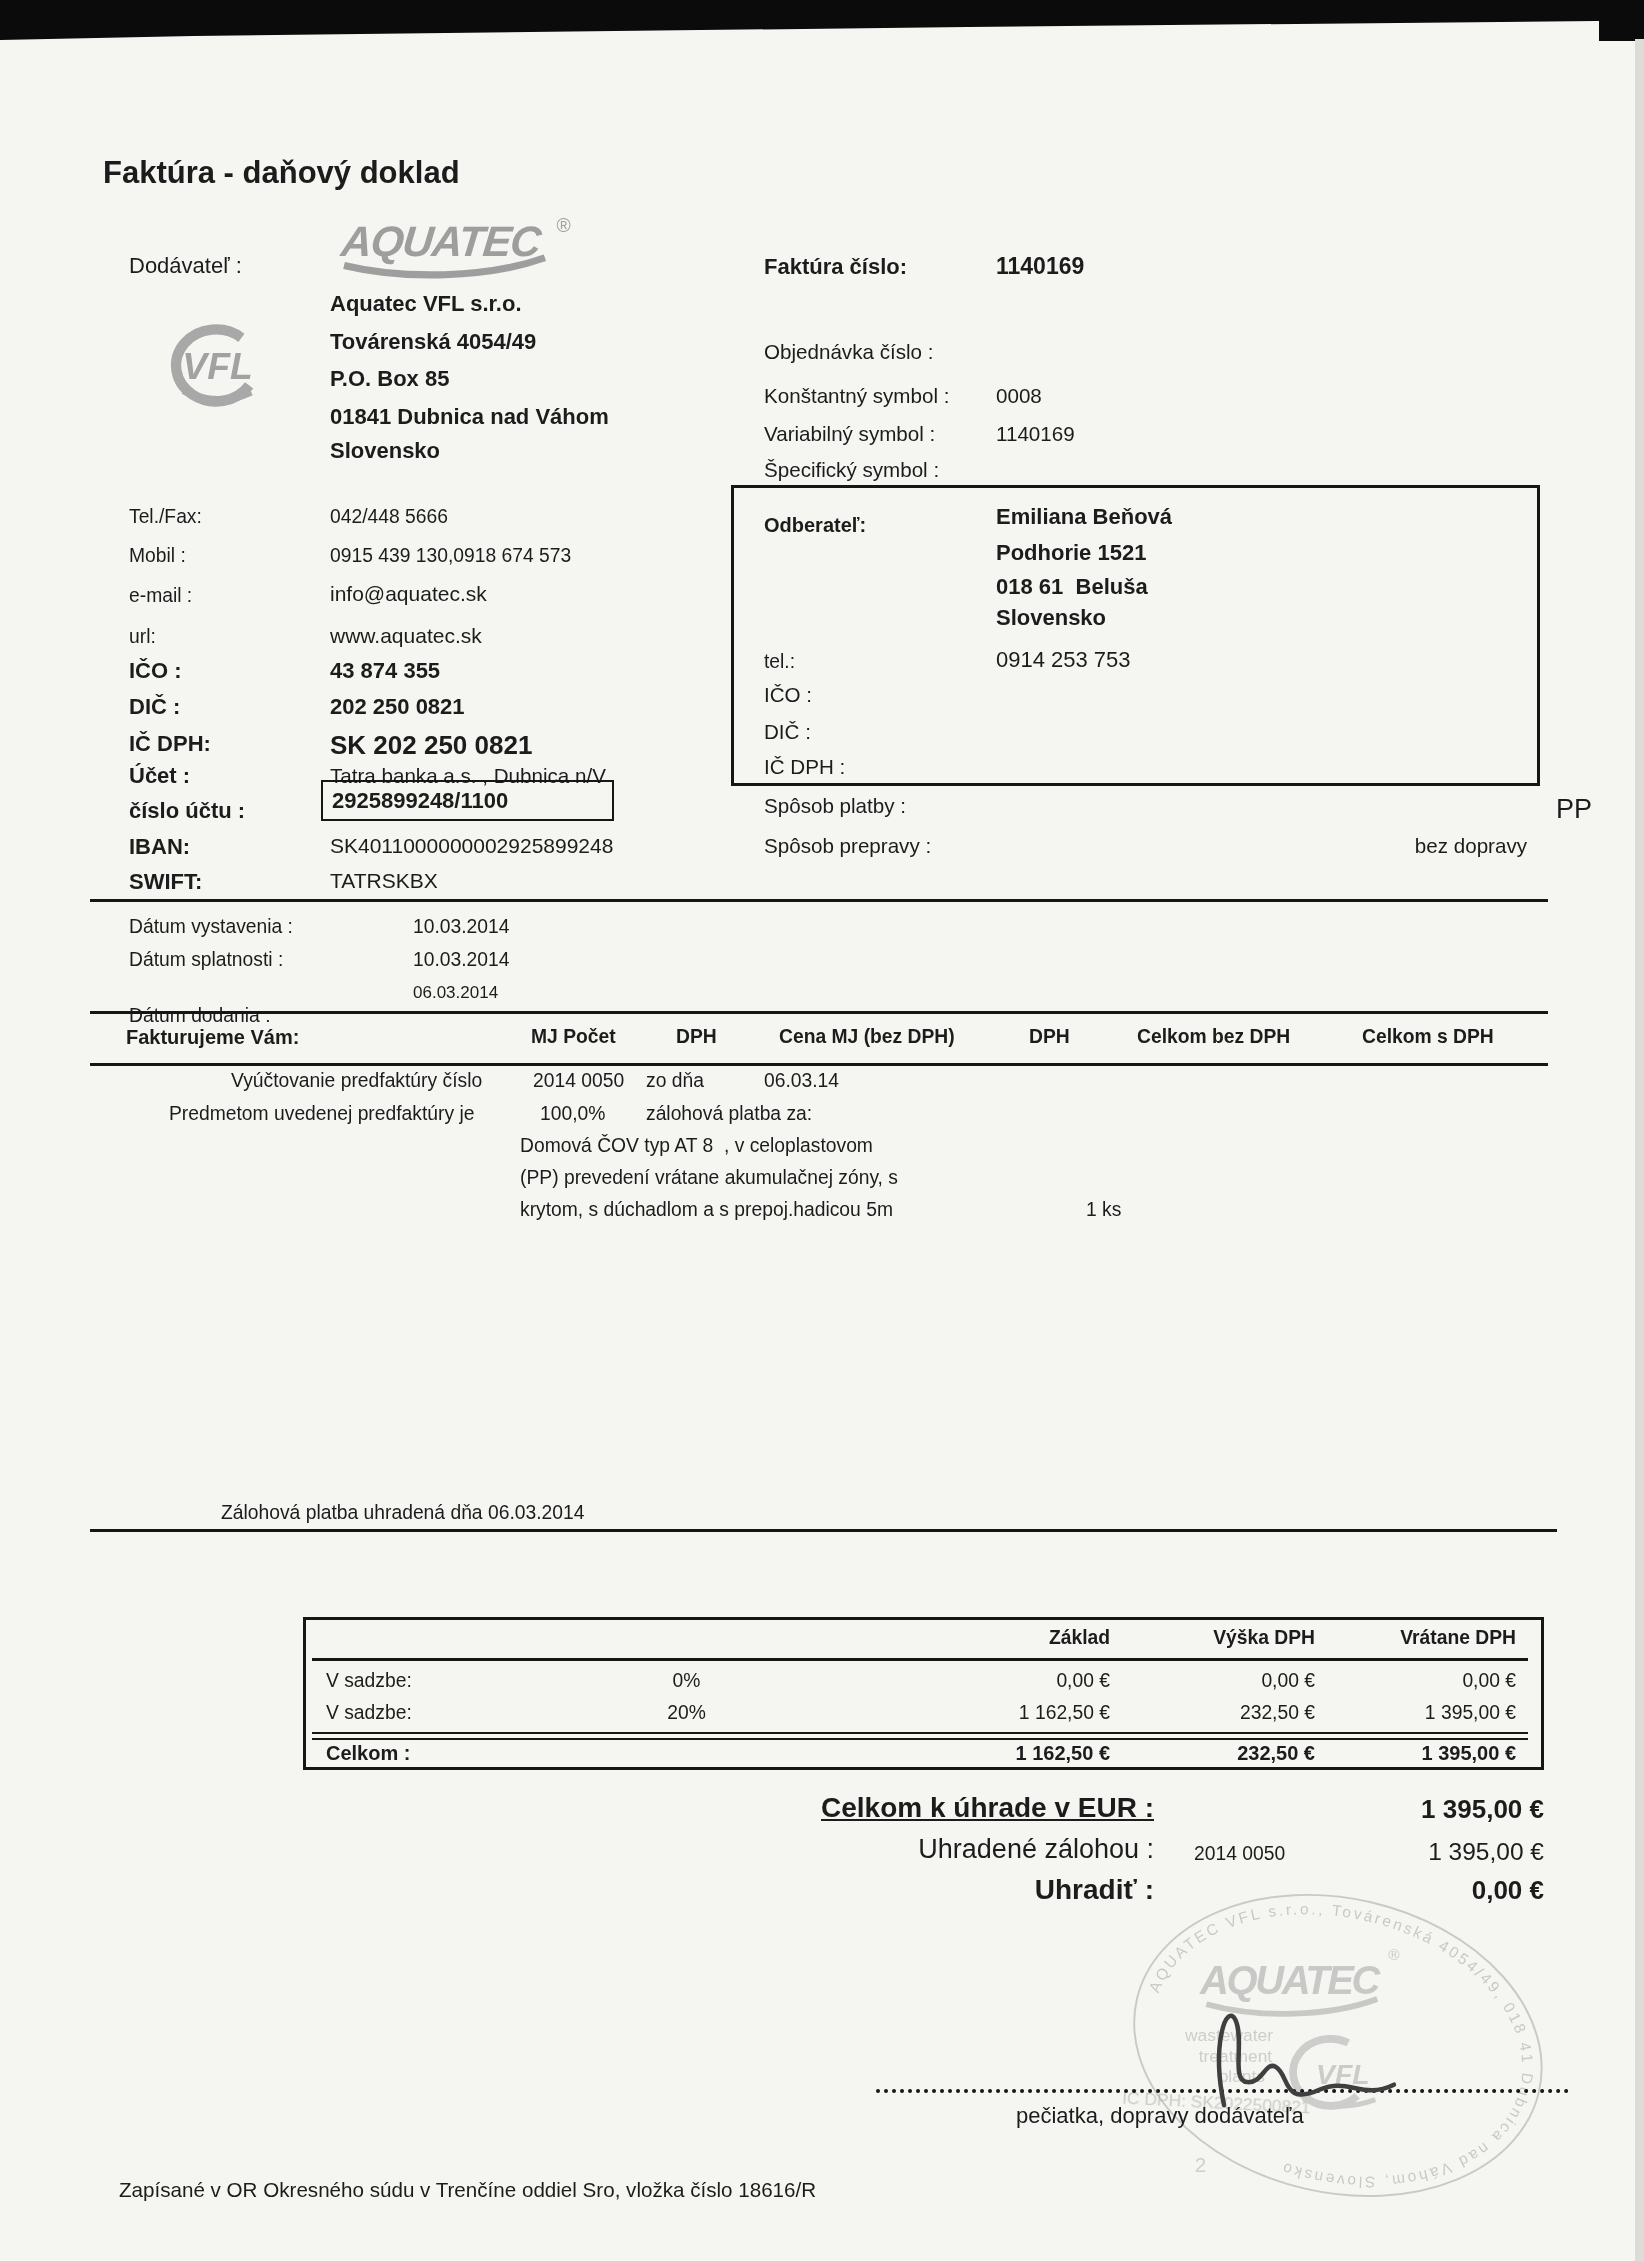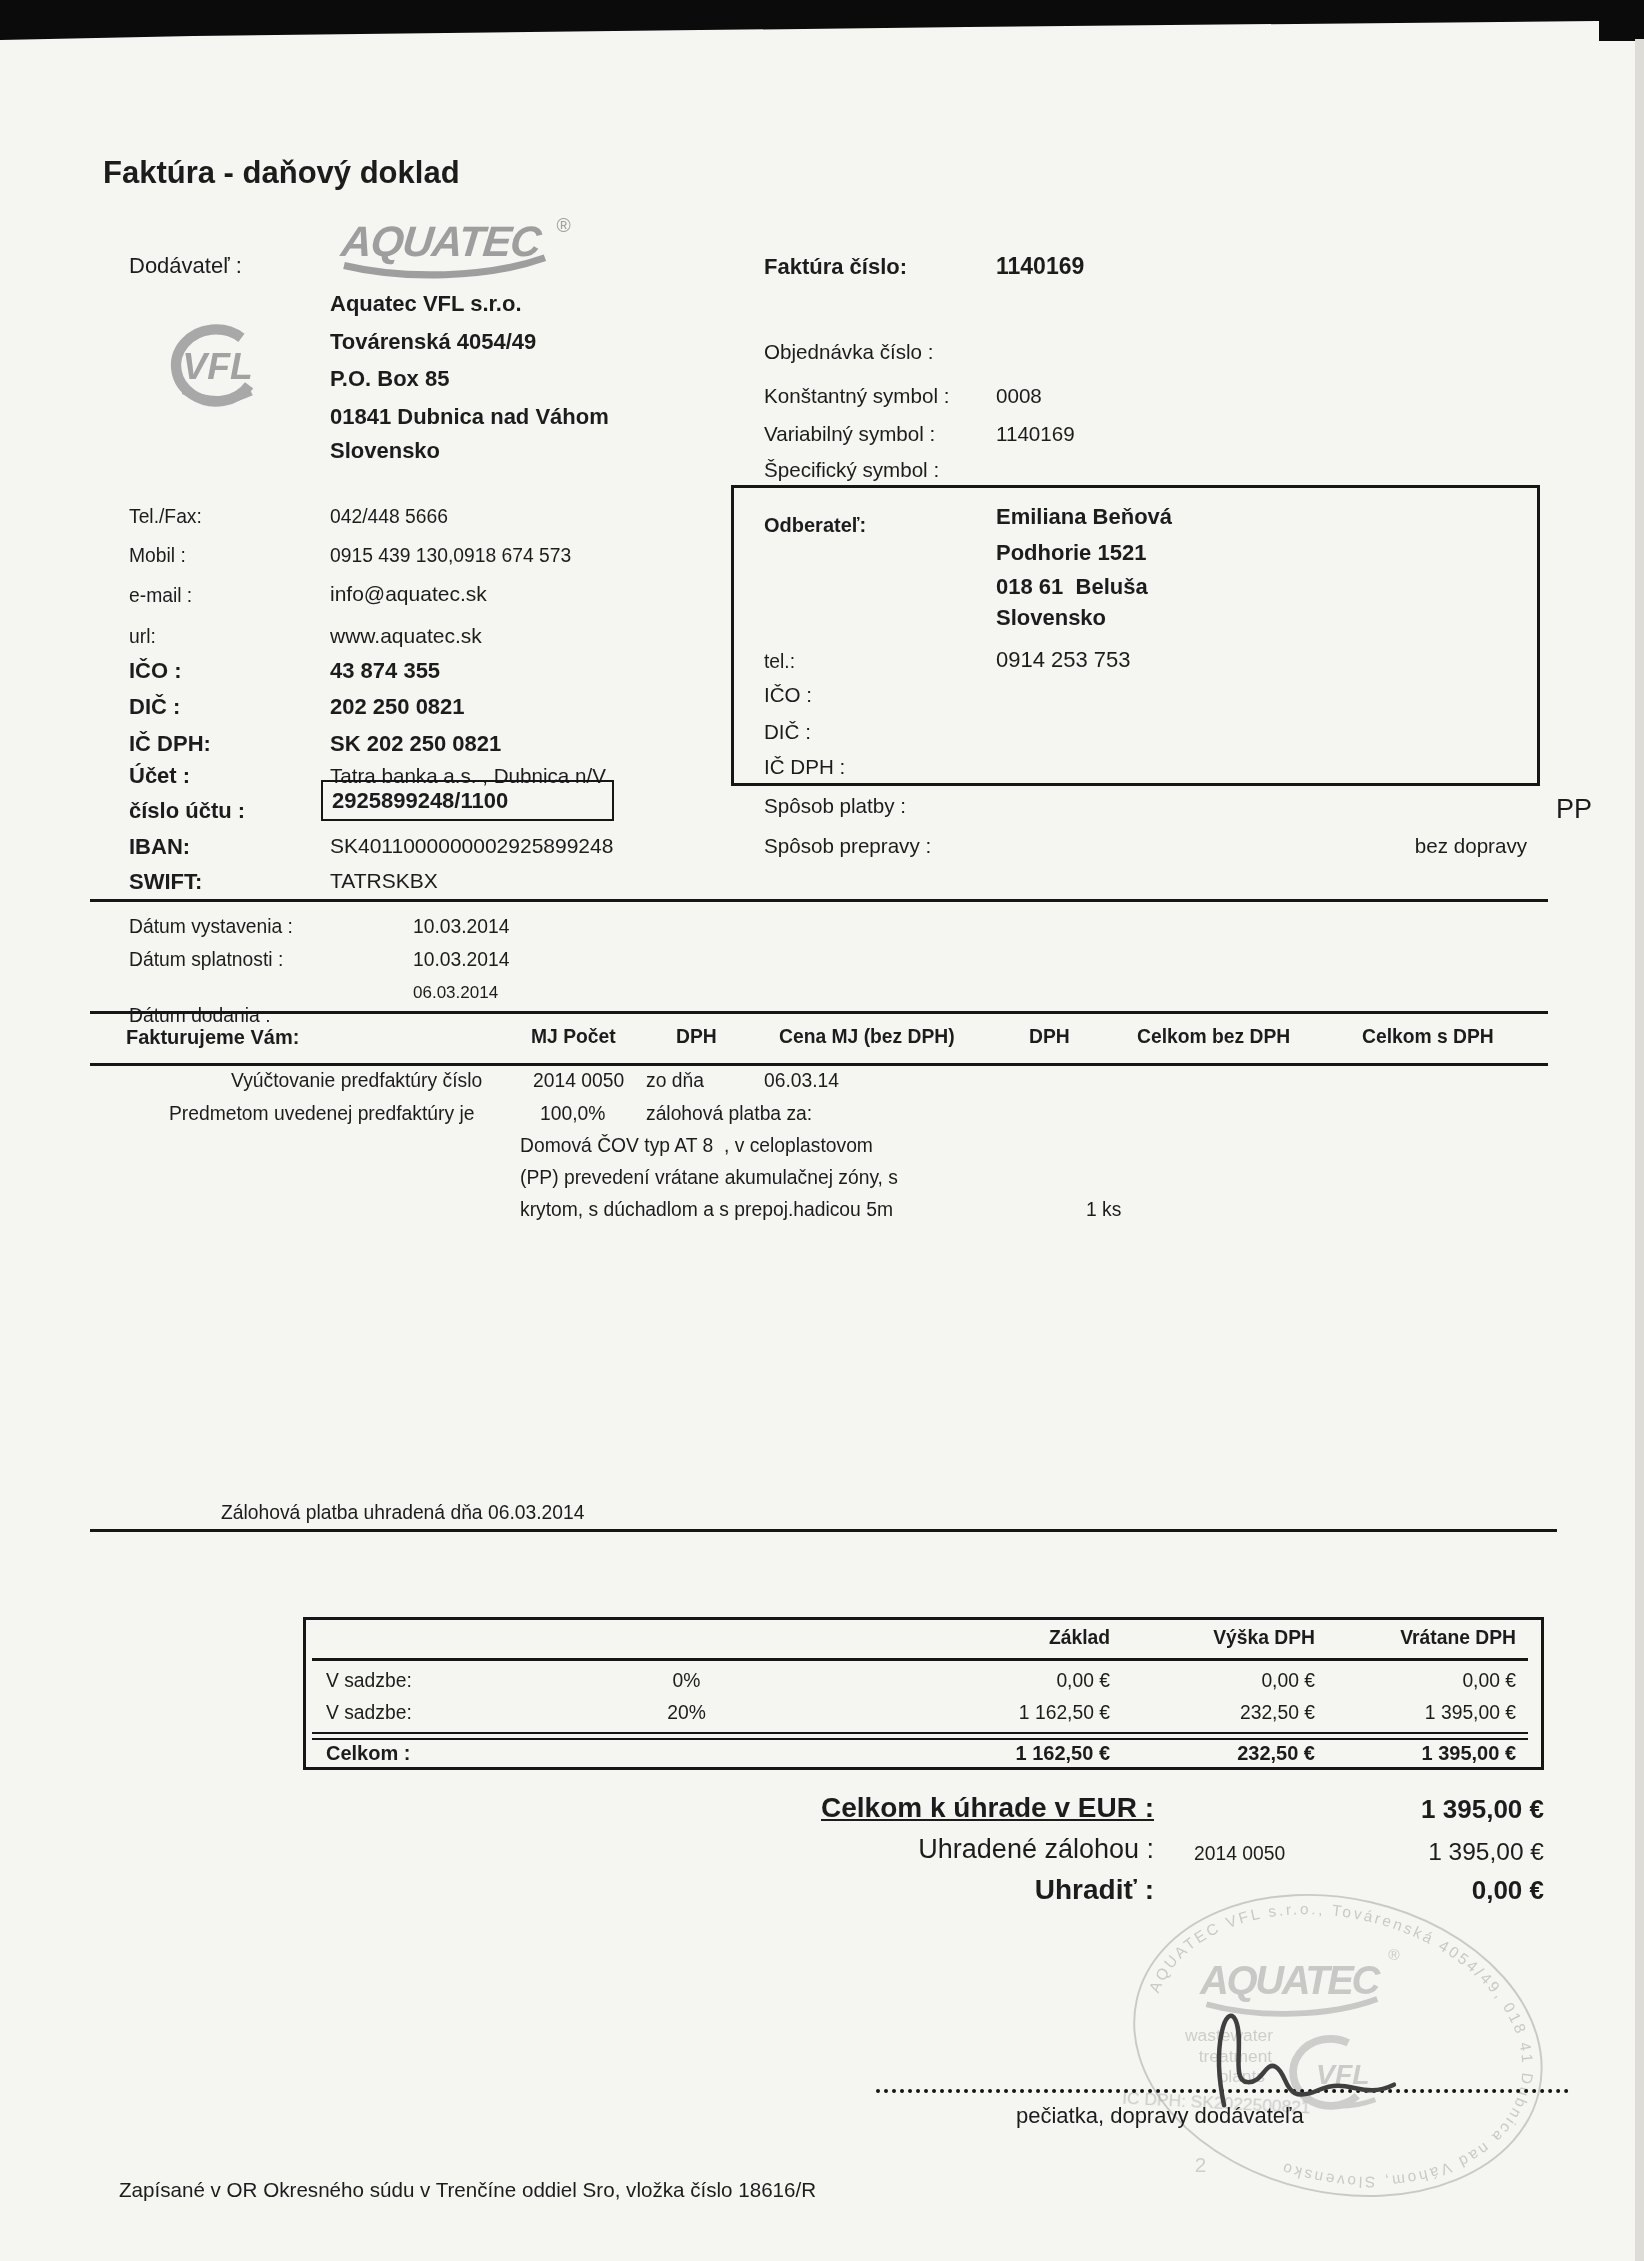--- a/index.html
+++ b/index.html
@@ -72,21 +72,21 @@
 <div class="t" style="left:129px;top:585px;font-size:19.3px;">e-mail :</div>
 <div class="t" style="left:330px;top:582px;font-size:21px;">info@aquatec.sk</div>
 <div class="t" style="left:129px;top:626px;font-size:19.3px;">url:</div>
 <div class="t" style="left:330px;top:624px;font-size:21px;">www.aquatec.sk</div>
 
 <div class="t b" style="left:129px;top:658px;font-size:22px;">IČO :</div>
 <div class="t b" style="left:330px;top:658px;font-size:22px;">43 874 355</div>
 <div class="t b" style="left:129px;top:694px;font-size:22px;">DIČ :</div>
 <div class="t b" style="left:330px;top:694px;font-size:22px;">202 250 0821</div>
 <div class="t b" style="left:129px;top:731px;font-size:22px;">IČ DPH:</div>
-<div class="t b" style="left:330px;top:731px;font-size:22px;">SK 202 250 0821</div>
+<div class="t b" style="left:330px;top:731px;font-size:26px;">SK 202 250 0821</div>
 
 <div class="t b" style="left:129px;top:763px;font-size:22px;">Účet :</div>
 <div class="t" style="left:330px;top:764px;font-size:20.6px;">Tatra banka a.s. , Dubnica n/V</div>
 <div class="t b" style="left:129px;top:798px;font-size:22px;">číslo účtu :</div>
 <div class="acctbox" style="left:321px;top:780px;width:249px;height:37px;padding-left:40px;">
   <div class="t b" style="left:9px;top:5.8px;font-size:22px;">2925899248/1100</div>
 </div>
 <div class="t b" style="left:129px;top:834px;font-size:22px;">IBAN:</div>
 <div class="t" style="left:330px;top:834px;font-size:21px;">SK4011000000002925899248</div>
 <div class="t b" style="left:129px;top:869px;font-size:22px;">SWIFT:</div>

